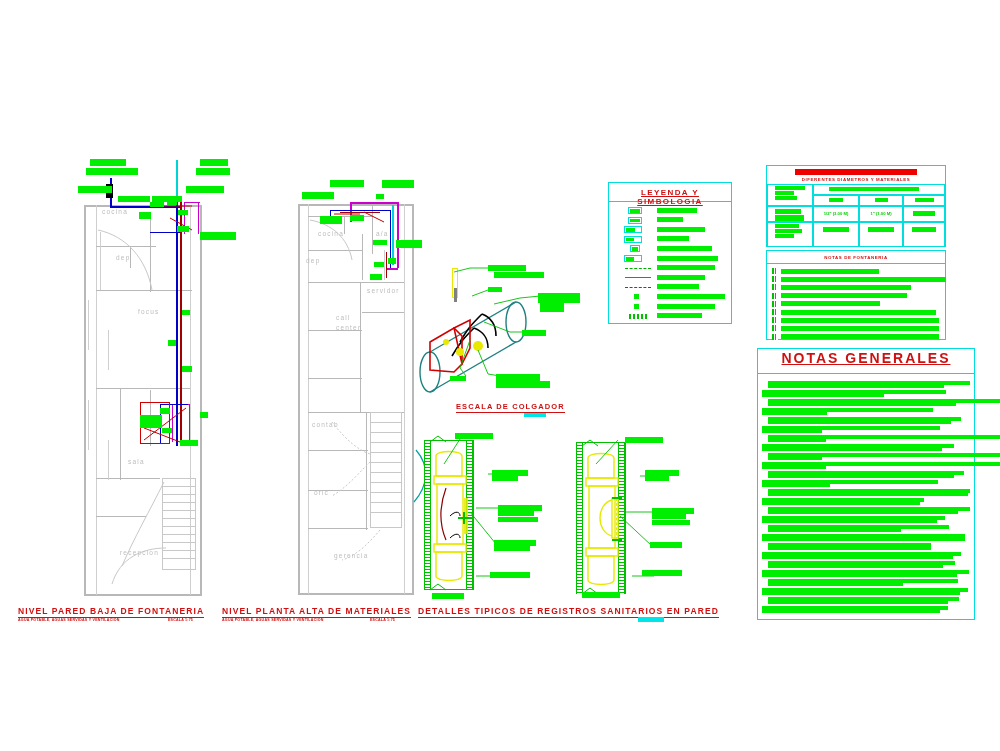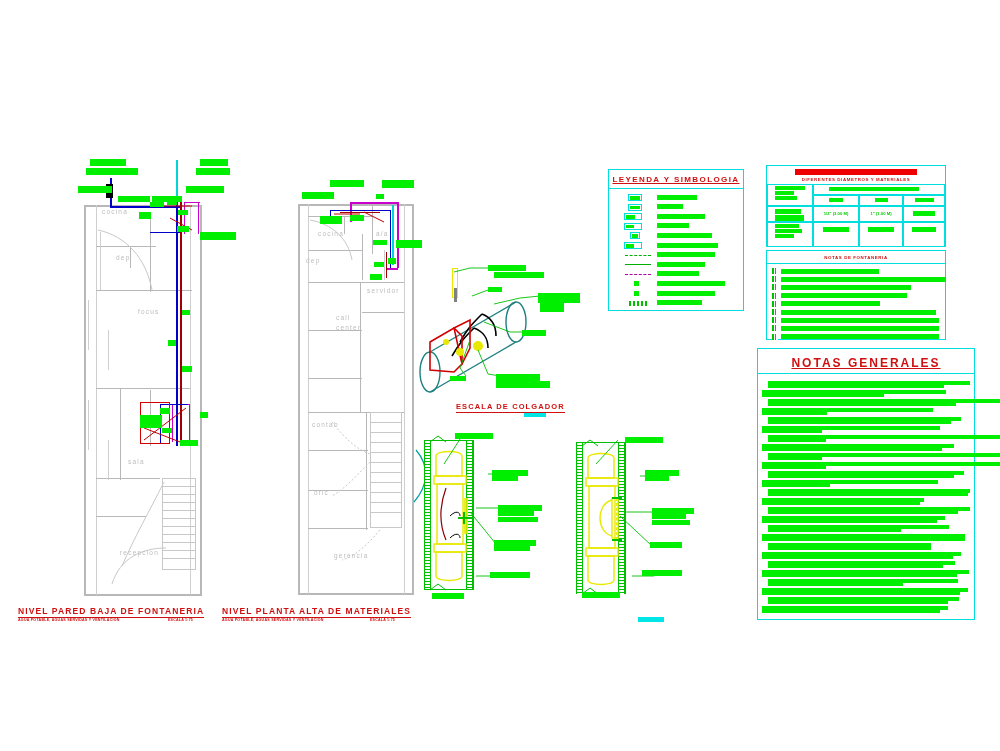--- a/index.html
+++ b/index.html
@@ -397,23 +397,24 @@
       <div class="bar" style="left: 645px; top: 470px; width: 34px; height: 6px;"></div>
       <div class="bar" style="left: 645px; top: 476px; width: 24px; height: 5px;"></div>
       <div class="bar" style="left: 652px; top: 508px; width: 42px; height: 6px;"></div>
       <div class="bar" style="left: 652px; top: 514px; width: 34px; height: 5px;"></div>
       <div class="bar" style="left: 652px; top: 520px; width: 38px; height: 5px;"></div>
       <div class="bar" style="left: 650px; top: 542px; width: 32px; height: 6px;"></div>
       <div class="bar" style="left: 642px; top: 570px; width: 40px; height: 6px;"></div>
       <div class="bar" style="left: 582px; top: 592px; width: 38px; height: 6px;"></div>
     </div>
 
+<div class="title" style="left:418px;top:606px;">DETALLES TIPICOS DE REGISTROS SANITARIOS EN PARED</div>
 <div class="bar cy" style="left:638px;top:617px;width:26px;height:5px"></div>
 
-<div class="panel" style="left:608px;top:169px;width:136px;height:142px;">
+<div class="panel" style="left:608px;top:182px;width:124px;height:142px;">
   <div class="panel-hd"></div>
   <div class="panel-title u" style="top:5px;">LEYENDA Y SIMBOLOGIA</div>
   <div id="legend-rows">
         <div style="position: absolute; left: 0px; top: 0px; width: 100%;">
           <div class="lg-sym lg-box" style="left: 19px; top: 24px; width: 14px; height: 7px;">
             <div style="position: absolute; left: 1px; top: 1px; height: 3.5px; background: rgb(0, 238, 0); width: 10px;"></div>
           </div>
           <div class="bar" style="left: 48px; top: 24.5px; width: 40.3px; height: 5px;"></div>
         </div>
         <div style="position: absolute; left: 0px; top: 0px; width: 100%;">
@@ -531,21 +532,21 @@
         <div class="bar" style="left: 14px; top: 66.7px; width: 158px; height: 5px;"></div>
         <div style="position: absolute; left: 5px; top: 74.4px; width: 6px; height: 6px; background: repeating-linear-gradient(90deg, rgb(0, 192, 0) 0px, rgb(0, 192, 0) 1.5px, rgb(255, 255, 255) 1.5px, rgb(255, 255, 255) 3px);"></div>
         <div class="bar" style="left: 14px; top: 74.9px; width: 158px; height: 5px;"></div>
         <div style="position: absolute; left: 5px; top: 82.6px; width: 6px; height: 6px; background: repeating-linear-gradient(90deg, rgb(0, 192, 0) 0px, rgb(0, 192, 0) 1.5px, rgb(255, 255, 255) 1.5px, rgb(255, 255, 255) 3px);"></div>
         <div class="bar" style="left: 14px; top: 83.1px; width: 158px; height: 5px;"></div>
       </div>
 </div>
 
 <div class="panel" style="left:757px;top:348px;width:218px;height:272px;">
   <div class="panel-hd" style="height:25px;"></div>
-  <div class="panel-title u" style="top:7px;font-size:12px;letter-spacing:2px;">NOTAS GENERALES</div>
+  <div class="panel-title u" style="top:1px;font-size:14px;letter-spacing:2px;">NOTAS GENERALES</div>
   <div id="gn-rows">
         <div class="bar" style="left: 10px; top: 32px; width: 176px; height: 7px;"></div>
         <div class="bar" style="left: 184px; top: 32px; width: 28px; height: 4px;"></div>
         <div class="bar" style="left: 4px; top: 41px; width: 122px; height: 7px;"></div>
         <div class="bar" style="left: 124px; top: 41px; width: 64px; height: 4px;"></div>
         <div class="bar" style="left: 10px; top: 50px; width: 188px; height: 7px;"></div>
         <div class="bar" style="left: 196px; top: 50px; width: 108px; height: 4px;"></div>
         <div class="bar" style="left: 4px; top: 59px; width: 65px; height: 7px;"></div>
         <div class="bar" style="left: 67px; top: 59px; width: 108px; height: 4px;"></div>
         <div class="bar" style="left: 10px; top: 68px; width: 183px; height: 7px;"></div>

